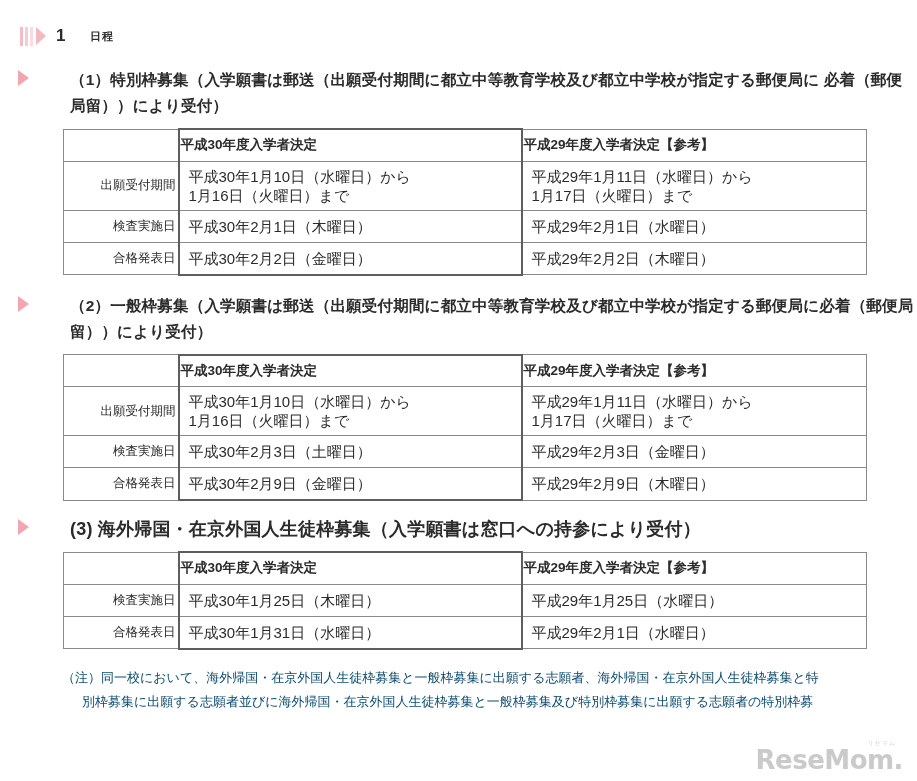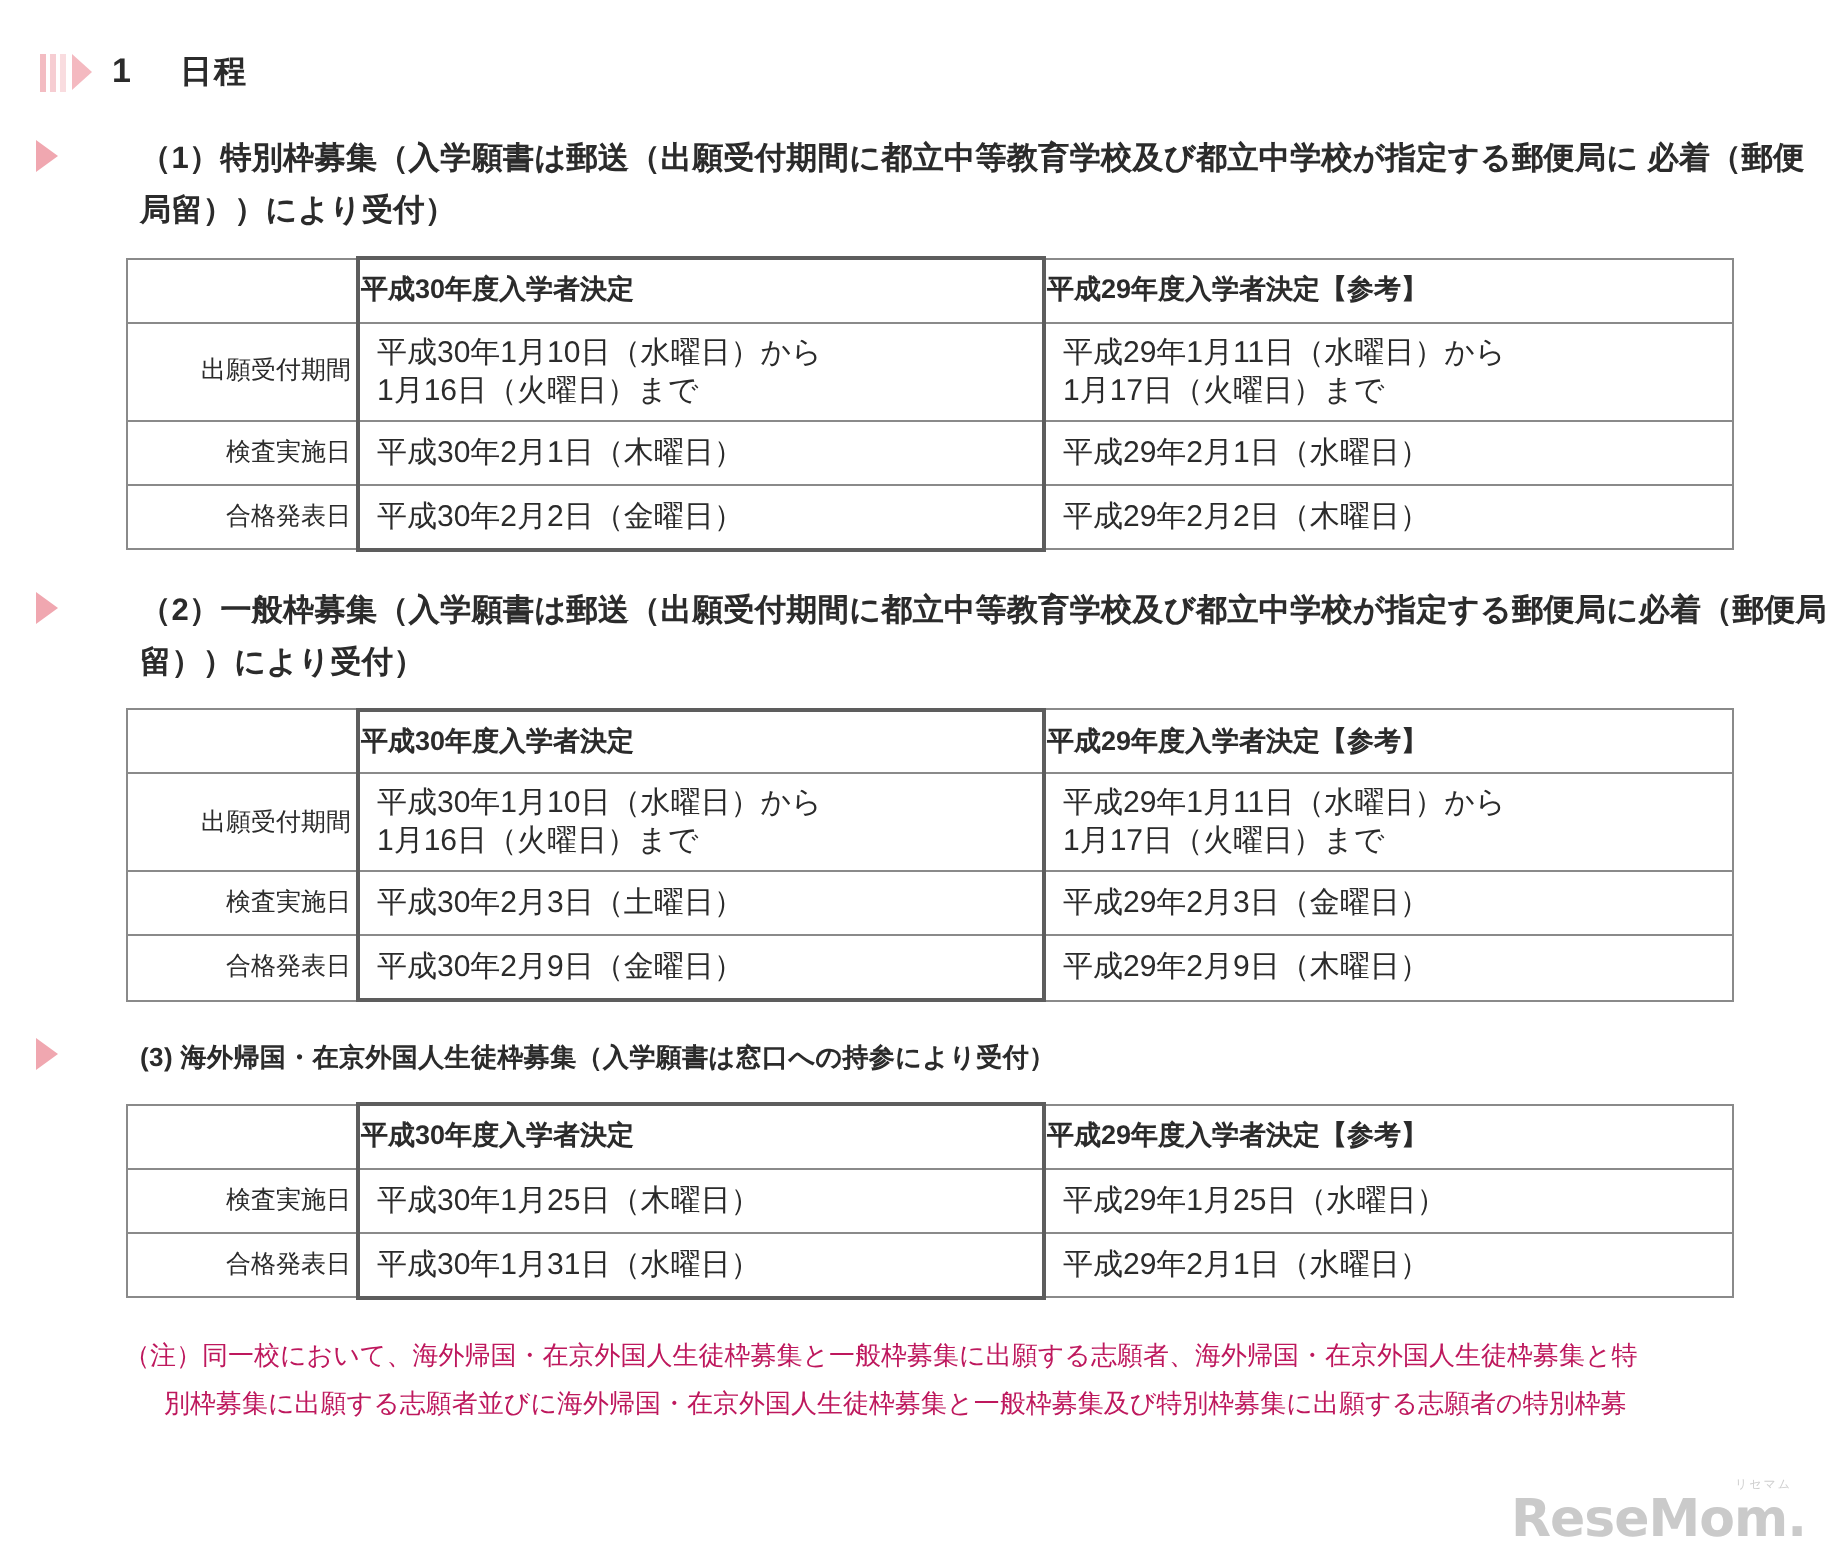--- a/index.html
+++ b/index.html
@@ -45,21 +45,21 @@
     margin-left: 1px;
   }
   .page-title-num {
     font-weight: bold;
     font-size: 17px;
     margin-left: 10px;
     letter-spacing: 0.5px;
   }
   .page-title-text {
     font-weight: bold;
-    font-size: 16px;
+    font-size: 11px;
     margin-left: 24px;
     letter-spacing: 1px;
   }
 
   
   .subsection {
     margin: 17px 0 0 18px;
     display: flex;
     align-items: flex-start;
   }
@@ -74,21 +74,21 @@
   }
   .subsection-text {
     font-weight: bold;
     font-size: 15.5px;
     line-height: 26px;
     letter-spacing: 0.2px;
     max-width: 880px;
     margin-left: 38px;
   }
   .subsection.tight { margin-top: 15px; }
-  .subsection.tight .subsection-text { font-size: 13px; text-align: center; }
+  .subsection.tight .subsection-text { font-size: 18px; text-align: center; }
 
   
   .sched-table {
     border-collapse: collapse;
     margin-left: 63px;
     margin-top: 9px;
     table-layout: fixed;
     width: 803px;
     background: #fff;
   }
@@ -130,21 +130,21 @@
     border-right: 2px solid #5d5d5d;
   }
   .sched-table thead th.emph-col { border-top: 2px solid #5d5d5d; }
   .sched-table tbody tr:last-child td.emph-col { border-bottom: 2px solid #5d5d5d; }
 
   
   .footnote {
     margin: 16px 0 0 62px;
     font-size: 13px;
     line-height: 24px;
-    color: #be185d;
+    color: #0c4a6e;
     width: 820px;
   }
   .footnote .fn-line { white-space: nowrap; }
   .footnote .fn-indent { padding-left: 20px; }
 
   
   .watermark {
     position: absolute;
     right: 14px;
     bottom: 8px;

